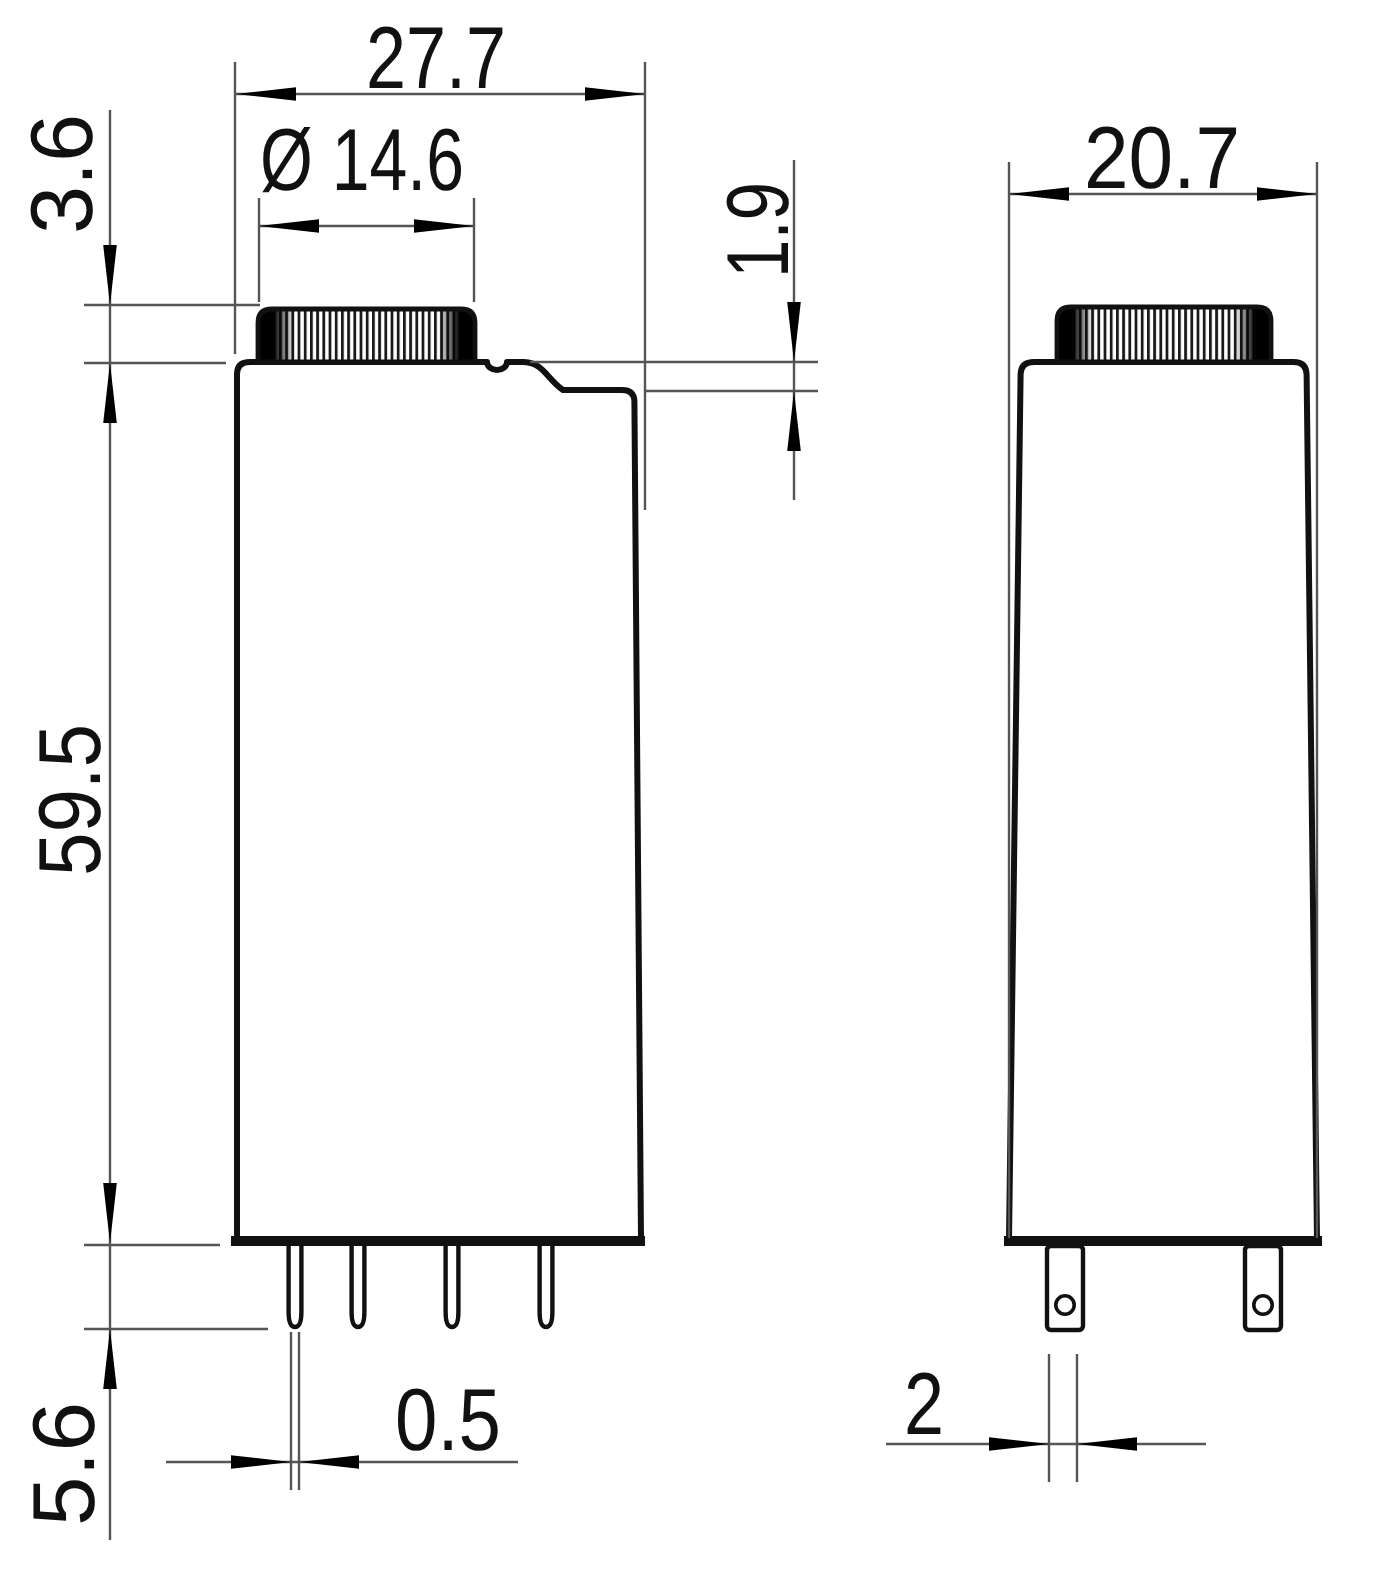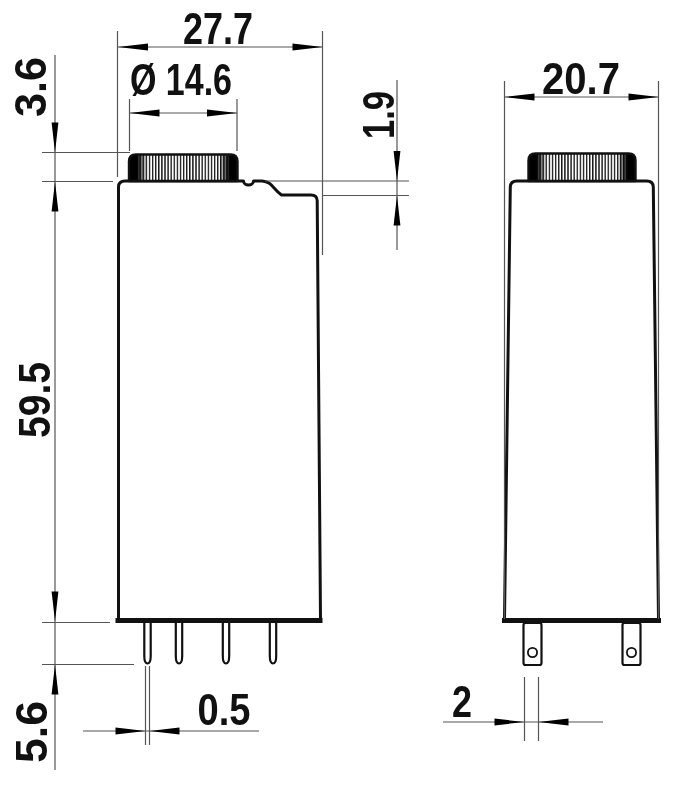--- a/index.html
+++ b/index.html
@@ -1,16 +1,16 @@
 <!DOCTYPE html>
 <html><head>
 <meta charset="utf-8">
 <style>
   html,body{margin:0;padding:0;background:#ffffff;}
-  #stage{position:relative;width:691px;height:786px;background:#fff;overflow:hidden;font-weight:bold;}
+  #stage{position:relative;width:691px;height:786px;background:#fff;overflow:hidden;}
   svg{display:block;}
   .outline{stroke:#111;stroke-width:3;fill:#fff;stroke-linejoin:round;stroke-linecap:round;}
   .thickedge{stroke:#111;stroke-width:5;fill:none;stroke-linecap:butt;}
   .pin{stroke:#111;stroke-width:2.2;fill:#fff;stroke-linejoin:round;}
   .pinhole{stroke:#111;stroke-width:1.8;fill:#fff;}
   .dimline{stroke:#555;stroke-width:1.2;fill:none;stroke-linecap:butt;}
   .arrow{fill:#000;stroke:none;}
   .dimtext{font-family:"Liberation Sans","DejaVu Sans",sans-serif;font-size:44px;fill:#111;}
   .knobstroke{stroke:#111;stroke-width:2.4;fill:none;stroke-linejoin:round;}
 </style>

